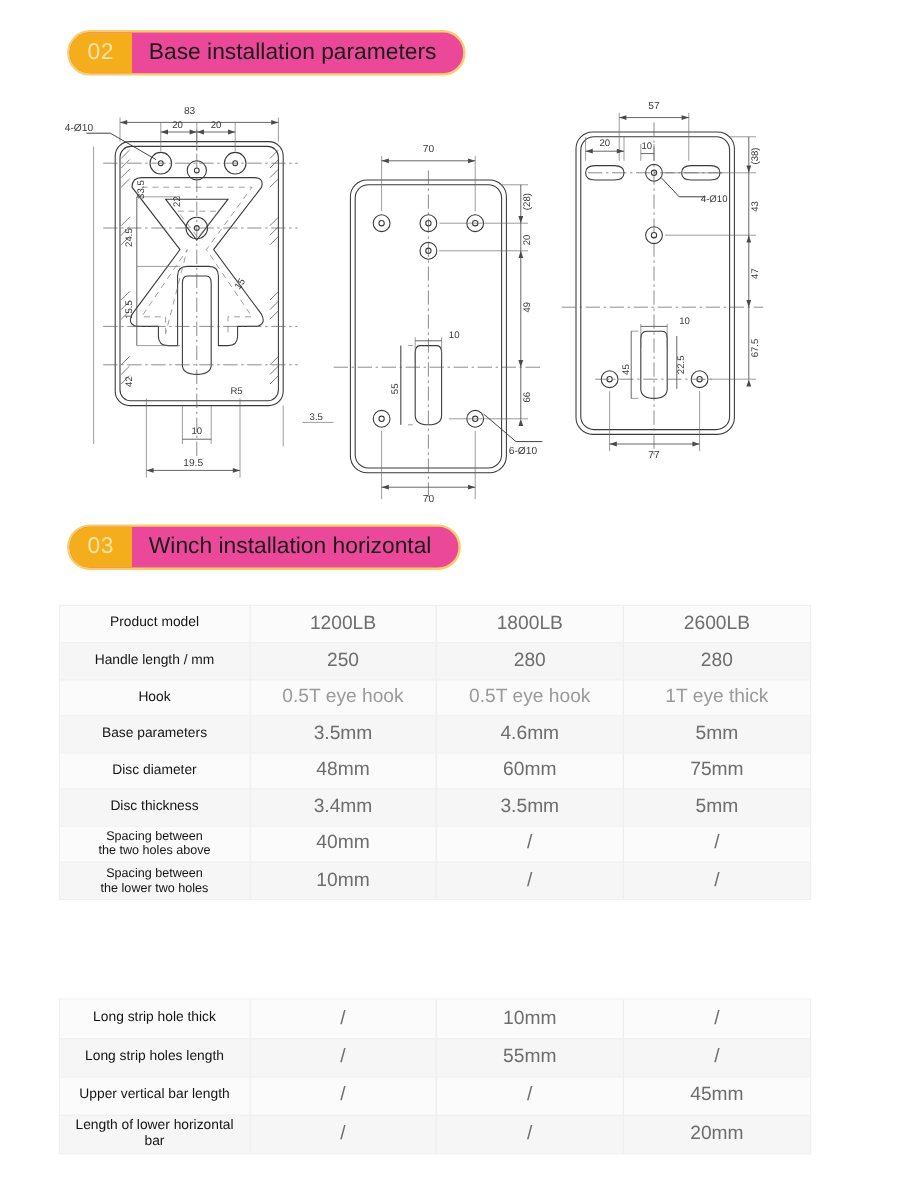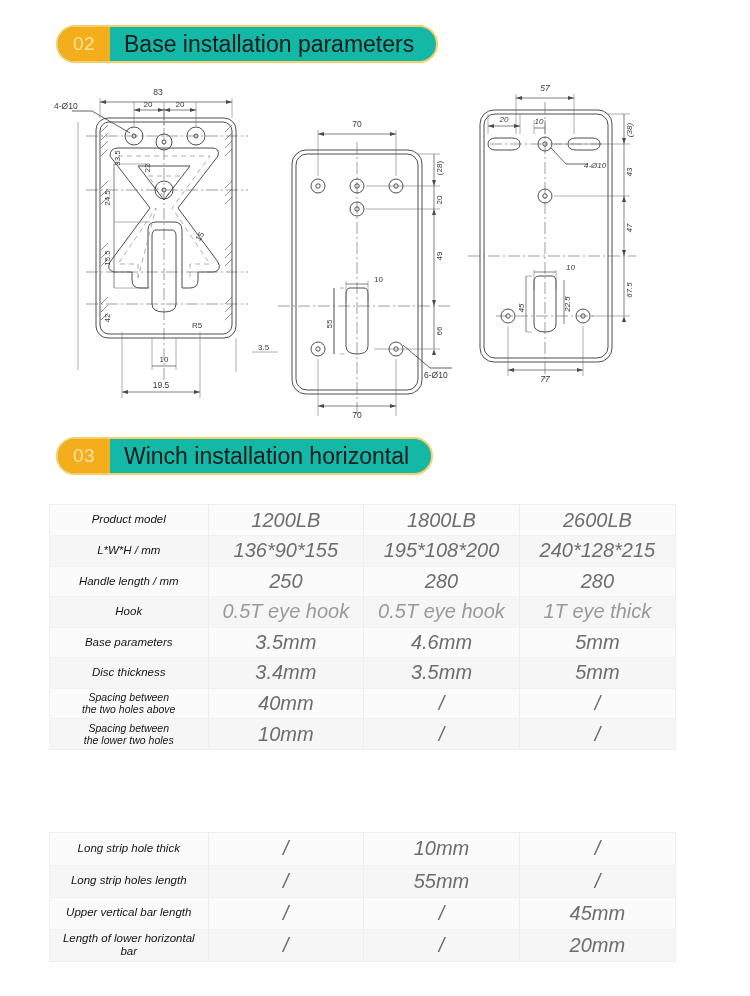--- a/index.html
+++ b/index.html
@@ -16,41 +16,41 @@
   }
 
   
   .section-header {
     position: absolute;
     height: 38px;
     display: flex;
     align-items: stretch;
     border-radius: 19px;
     border: 2px solid #f7cf6a;
-    background: #14b8a6;
+    background: #ec4899;
     box-sizing: border-box;
     overflow: hidden;
     box-shadow: 0 1px 2px rgba(0,0,0,0.04);
   }
   .section-badge {
     width: 52px;
     background: #f5ae1b;
     color: #fbe3a8;
     font-size: 19px;
     display: flex;
     align-items: center;
     justify-content: center;
     letter-spacing: 0.5px;
     flex: 0 0 auto;
   }
   .section-title {
     display: flex;
     align-items: center;
     padding: 0 22px 0 14px;
-    font-size: 23px;
+    font-size: 19px;
     color: #1b1b1b;
     white-space: nowrap;
   }
 
   #hdr-02 { left: 56px; top: 25px; }
   #hdr-03 { left: 56px; top: 437px; }
 
   
   .drawings {
     position: absolute;
@@ -58,37 +58,36 @@
     top: 80px;
     width: 680px;
     height: 330px;
   }
   .drawing {
     position: absolute;
     top: 0;
   }
   #drw-left   { left: 16px;   }
   #drw-mid    { left: 238px; margin-top: 36px; }
-  #drw-right  { left: 430px; font-style: italic; }
+  #drw-right  { left: 430px; }
 
   svg text {
     font-family: "Liberation Sans", sans-serif;
     fill: #3a3a3a;
   }
 
   
   .spec-table {
     position: absolute;
     left: 50px;
     width: 625px;
     border-collapse: collapse;
     table-layout: fixed;
     background: #fcfcfc;
     box-shadow: 0 0 0 1px #f0f0f0;
-    font-style: italic;
   }
   #table-main  { top: 505px; }
   #table-extra { top: 833px; }
 
   .spec-table td {
     border-right: 1px solid #ededed;
     border-bottom: 1px solid #f1f1f1;
     text-align: center;
     vertical-align: middle;
     padding: 0 4px;
@@ -100,21 +99,21 @@
   .spec-table tr:nth-child(odd)  td { background: #fbfbfb; }
   .spec-table tr:nth-child(even) td { background: #f6f6f7; }
 
   .col-label {
     width: 158px;
     font-size: 11.5px;
     color: #141414;
     line-height: 1.15;
   }
   .col-val {
-    font-size: 20px;
+    font-size: 16px;
     color: #6d6d6d;
   }
   .col-val.muted { color: #9a9a9a; }
 
   #table-main  tr { height: 30.5px; }
   #table-extra tr { height: 32px; }
 
   .lbl-2line { font-size: 10.5px; }
 </style>
 </head>
@@ -382,44 +381,44 @@
 
 <table class="spec-table" id="table-main">
   <tbody>
       <tr>
         <td class="col-label">Product model</td>
         <td class="col-val">1200LB</td>
         <td class="col-val">1800LB</td>
         <td class="col-val">2600LB</td>
       </tr>
       <tr>
-        <td class="col-label">L*W*H / mm</td>
-        <td class="col-val">136*90*155</td>
-        <td class="col-val">195*108*200</td>
-        <td class="col-val">240*128*215</td>
-      </tr>
-      <tr>
         <td class="col-label">Handle length / mm</td>
         <td class="col-val">250</td>
         <td class="col-val">280</td>
         <td class="col-val">280</td>
       </tr>
       <tr>
         <td class="col-label">Hook</td>
         <td class="col-val muted">0.5T eye hook</td>
         <td class="col-val muted">0.5T eye hook</td>
         <td class="col-val muted">1T eye thick</td>
       </tr>
       <tr>
         <td class="col-label">Base parameters</td>
         <td class="col-val">3.5mm</td>
         <td class="col-val">4.6mm</td>
         <td class="col-val">5mm</td>
       </tr>
       <tr>
+        <td class="col-label">Disc diameter</td>
+        <td class="col-val">48mm</td>
+        <td class="col-val">60mm</td>
+        <td class="col-val">75mm</td>
+      </tr>
+      <tr>
         <td class="col-label">Disc thickness</td>
         <td class="col-val">3.4mm</td>
         <td class="col-val">3.5mm</td>
         <td class="col-val">5mm</td>
       </tr>
       <tr>
         <td class="col-label lbl-2line">Spacing between<br>the two holes above</td>
         <td class="col-val">40mm</td>
         <td class="col-val">/</td>
         <td class="col-val">/</td>

